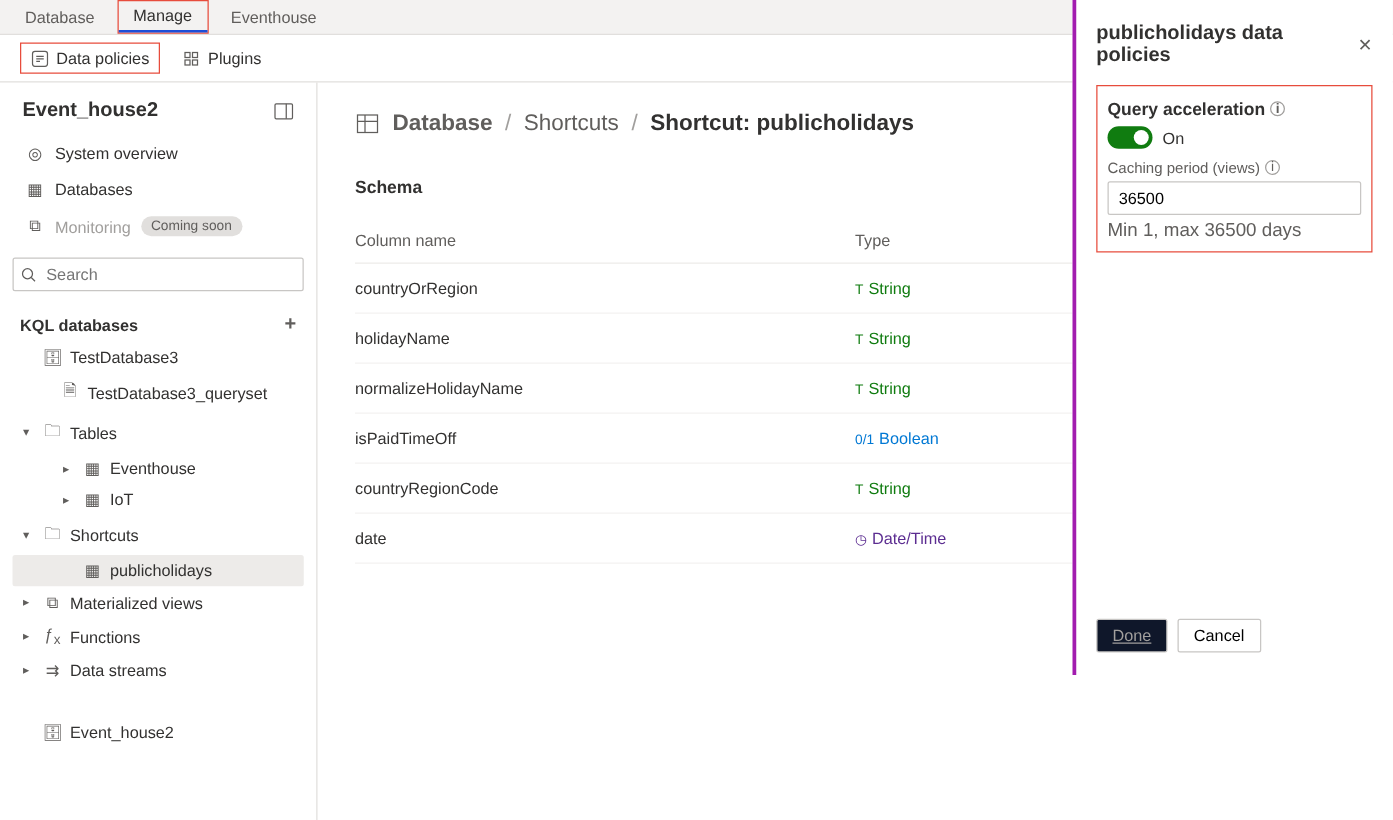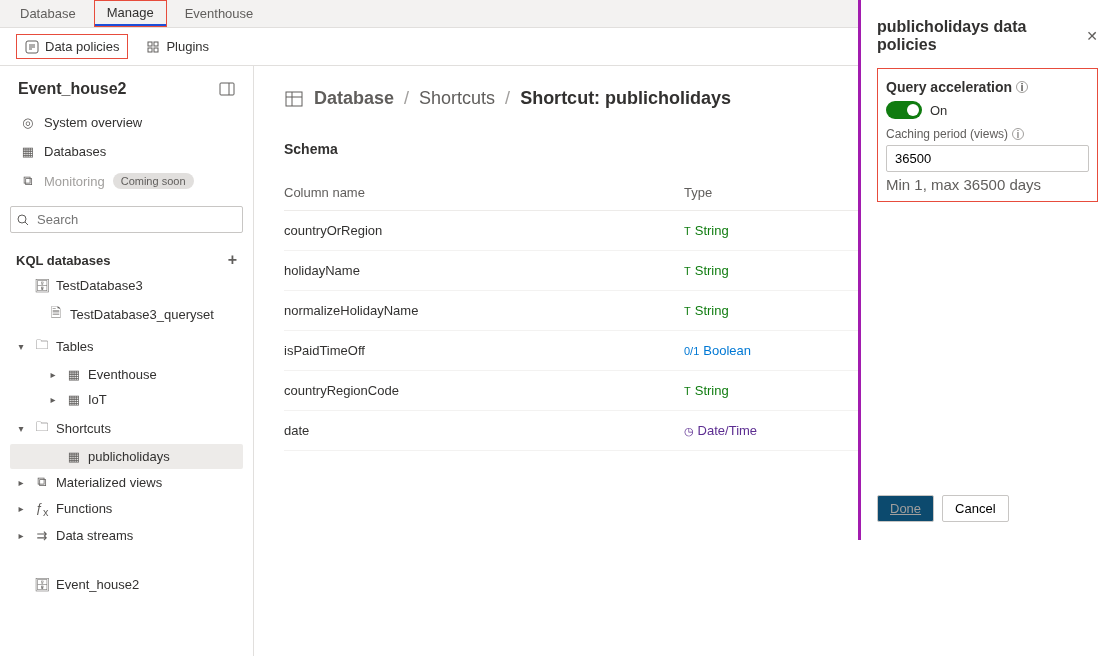--- a/index.html
+++ b/index.html
@@ -62,21 +62,21 @@
 .qa-label { font-weight: 600; display: inline-flex; align-items: center; gap: 4px; margin-bottom: 6px; font-size: 14px;}
 .info-ic { font-size: 11px; color: #605e5c; border: 1px solid #a19f9d; border-radius: 50%; width: 12px; height: 12px; display: inline-flex; align-items: center; justify-content: center; line-height: 1; }
 .toggle-row { display: flex; align-items: center; gap: 8px; margin-bottom: 8px; }
 .toggle { width: 36px; height: 18px; background: #107c10; border-radius: 9px; position: relative; cursor: pointer; }
 .toggle .knob { width: 12px; height: 12px; background: #fff; border-radius: 50%; position: absolute; right: 3px; top: 3px; }
 .cp-label { font-size: 12px; color: #605e5c; display: flex; align-items: center; gap: 4px; margin-bottom: 4px; }
 .cp-input { width: 100%; padding: 5px 8px; border: 1px solid #c8c6c4; border-radius: 2px; font-size: 13px; }
 .cp-hint { font-size: 15px; color: #605e5c; margin-top: 4px; }
 .rp-footer { margin-top: auto; display: flex; gap: 8px; }
 .btn { padding: 5px 12px; font-size: 13px; border: 1px solid #c8c6c4; border-radius: 2px; background: #fff; cursor: pointer; }
-.btn.disabled { background: #0c4a6e; color: #a19f9d; cursor: default; text-decoration: underline; }
+.btn.disabled { background: #0f172a; color: #a19f9d; cursor: default; text-decoration: underline; }
 svg { display:block; }
 </style>
 </head>
 <body>
 
 <div class="tabs-bar">
   <div class="tab">Database</div>
   <div class="red-box-tab">
       <div class="tab active">Manage</div>
     </div>

